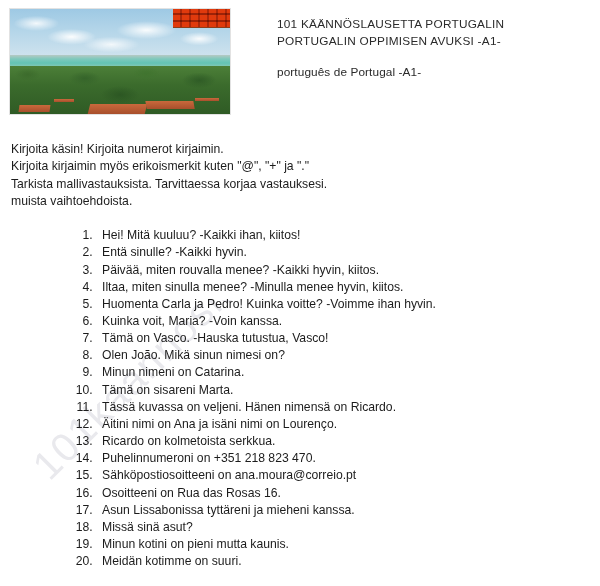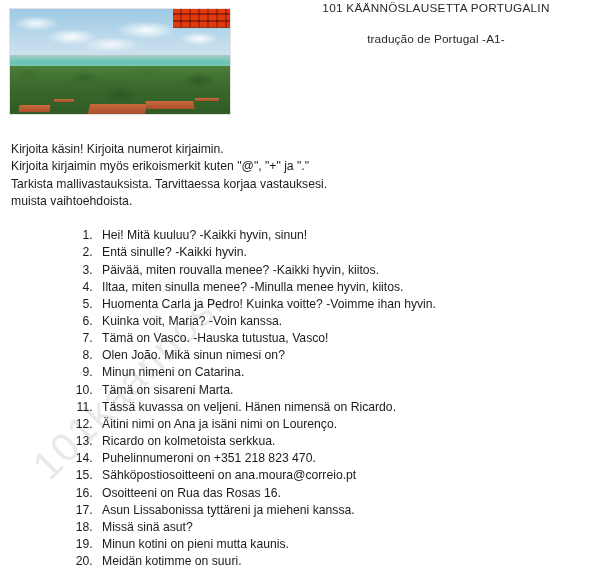--- a/index.html
+++ b/index.html
@@ -102,23 +102,22 @@
     background:
       repeating-linear-gradient(90deg, #ef7a3a 0 7px, #b9542a 7px 9px),
       repeating-linear-gradient(0deg, #ef7a3a 0 5px, #a8481f 5px 7px);
     background-blend-mode: multiply;
     border-bottom: 1px solid #8e3d1a;
   }
 
   #header-text {
     position: absolute;
     left: 277px;
-    top: 0;
+    top: 16px;
     width: 318px;
-    text-align: center;
   }
   .title-line {
     font-size: 11.8px;
     line-height: 17px;
     letter-spacing: .25px;
     color: #2a2a2a;
   }
   .subtitle-block { margin-top: 14px; }
   .subtitle-line {
     font-size: 11.8px;
@@ -176,36 +175,37 @@
       <div class="roof r2"></div>
       <div class="roof r3"></div>
       <div class="roof r4"></div>
       <div class="roof r5"></div>
     </div>
     <div class="tile-badge"></div>
   </div>
 
   <div id="header-text">
     <div class="title-line">101 KÄÄNNÖSLAUSETTA PORTUGALIN</div>
+    <div class="title-line">PORTUGALIN OPPIMISEN AVUKSI -A1-</div>
     <div class="subtitle-block">
-      <div class="subtitle-line">tradução de Portugal -A1-</div>
+      <div class="subtitle-line">português de Portugal -A1-</div>
     </div>
   </div>
 
 </div>
 
 <div id="instructions">
   <div class="ins-line">Kirjoita käsin! Kirjoita numerot kirjaimin.</div>
   <div class="ins-line">Kirjoita kirjaimin myös erikoismerkit kuten "@", "+" ja "."</div>
   <div class="ins-line">Tarkista mallivastauksista. Tarvittaessa korjaa vastauksesi.</div>
   <div class="ins-line">muista vaihtoehdoista.</div>
 </div>
 
 <ol id="phrase-list">
-  <li>Hei! Mitä kuuluu? -Kaikki hyvin, sinun!</li>
+  <li>Hei! Mitä kuuluu? -Kaikki ihan, kiitos!</li>
   <li>Entä sinulle? -Kaikki hyvin.</li>
   <li>Päivää, miten rouvalla menee? -Kaikki hyvin, kiitos.</li>
   <li>Iltaa, miten sinulla menee? -Minulla menee hyvin, kiitos.</li>
   <li>Huomenta Carla ja Pedro! Kuinka voitte? -Voimme ihan hyvin.</li>
   <li>Kuinka voit, Maria? -Voin kanssa.</li>
   <li>Tämä on Vasco. -Hauska tutustua, Vasco!</li>
   <li>Olen João. Mikä sinun nimesi on?</li>
   <li>Minun nimeni on Catarina.</li>
   <li>Tämä on sisareni Marta.</li>
   <li>Tässä kuvassa on veljeni. Hänen nimensä on Ricardo.</li>

